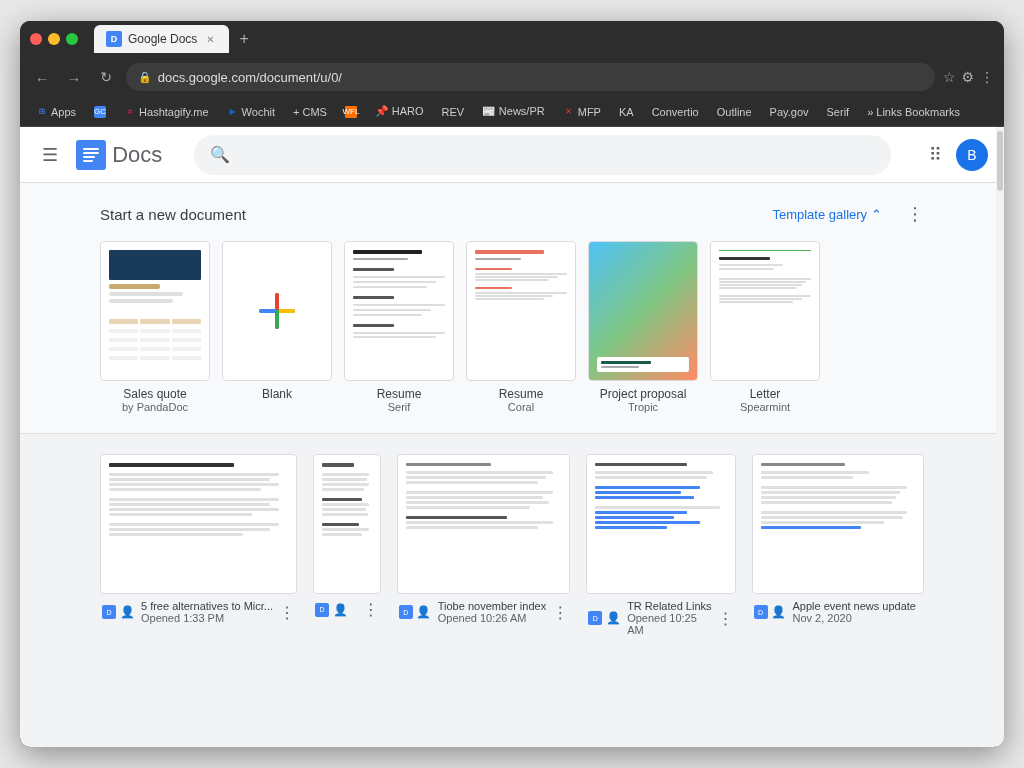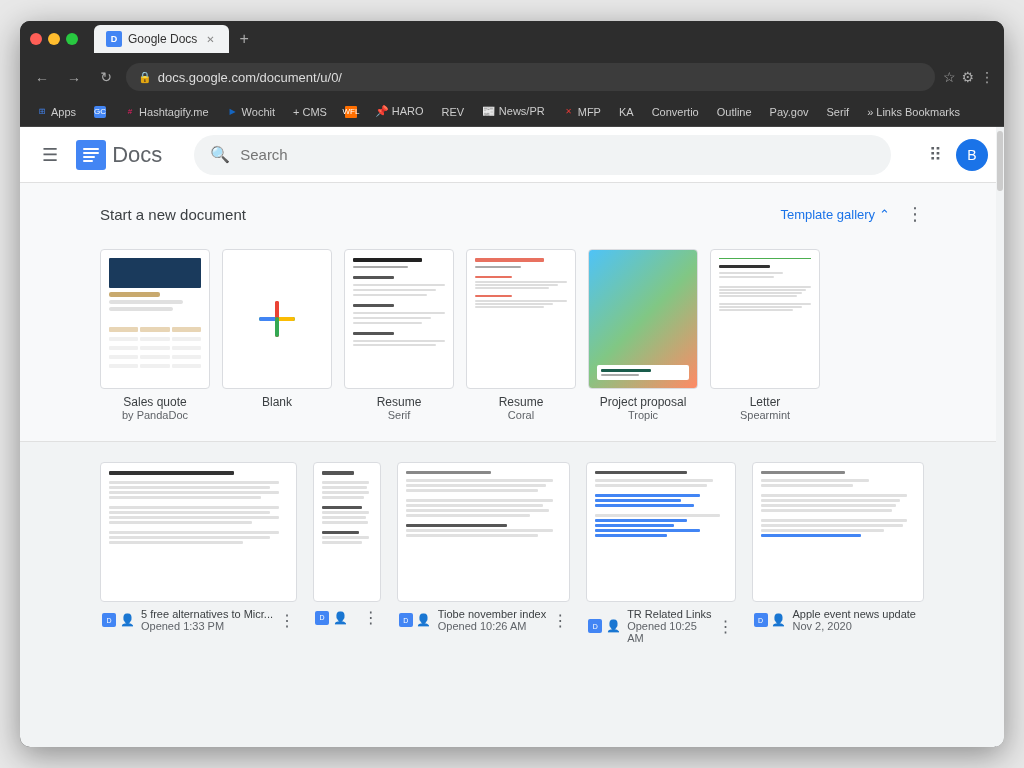--- a/index.html
+++ b/index.html
@@ -223,31 +223,31 @@
     
     .templates-section {
       background: #f8f9fa;
       padding: 20px 80px;
       border-bottom: 1px solid #e0e0e0;
     }
     .section-header {
       display: flex;
       justify-content: space-between;
       align-items: center;
-      margin-bottom: 24px;
+      margin-bottom: 16px;
     }
     .section-title {
       font-size: 15px;
       color: #3c4043;
       font-weight: 500;
     }
     .section-actions {
       display: flex;
       align-items: center;
-      gap: 16px;
+      gap: 24px;
     }
     .template-gallery-btn {
       font-size: 13px;
       color: #1a73e8;
       cursor: pointer;
       display: flex; align-items: center; gap: 4px;
     }
     .more-btn {
       color: #5f6368;
       cursor: pointer;
@@ -576,21 +576,20 @@
           <rect width="30" height="30" rx="3" fill="#4285f4"></rect>
           <rect x="7" y="8" width="16" height="2" rx="1" fill="white"></rect>
           <rect x="7" y="12" width="16" height="2" rx="1" fill="white"></rect>
           <rect x="7" y="16" width="12" height="2" rx="1" fill="white"></rect>
           <rect x="7" y="20" width="10" height="2" rx="1" fill="white"></rect>
         </svg>
         <span class="docs-logo-text">Docs</span>
       </div>
       <div class="docs-search">
         <span class="search-icon">🔍</span>
-        <input class="search-input" type="text" placeholder="Search" style="">
       </div>
       <div class="header-actions">
         <div class="apps-icon">⠿</div>
         <div class="avatar">B</div>
       </div>
     </div>
 
     <div class="templates-section">
       <div class="section-header">
         <span class="section-title">Start a new document</span>

